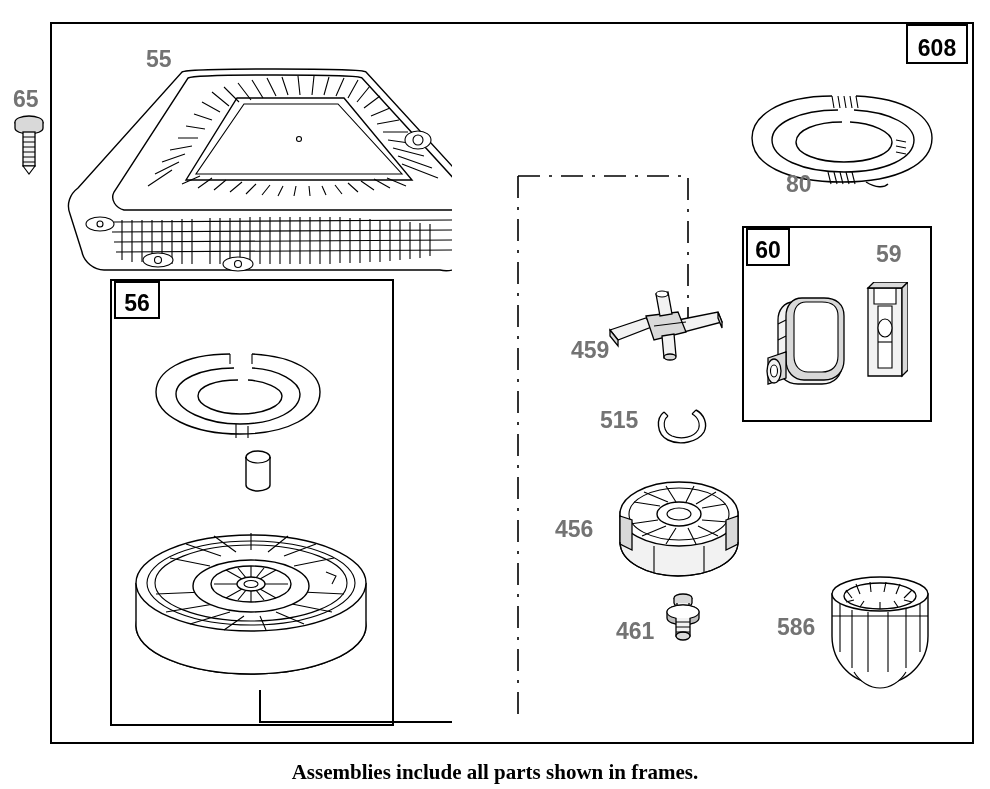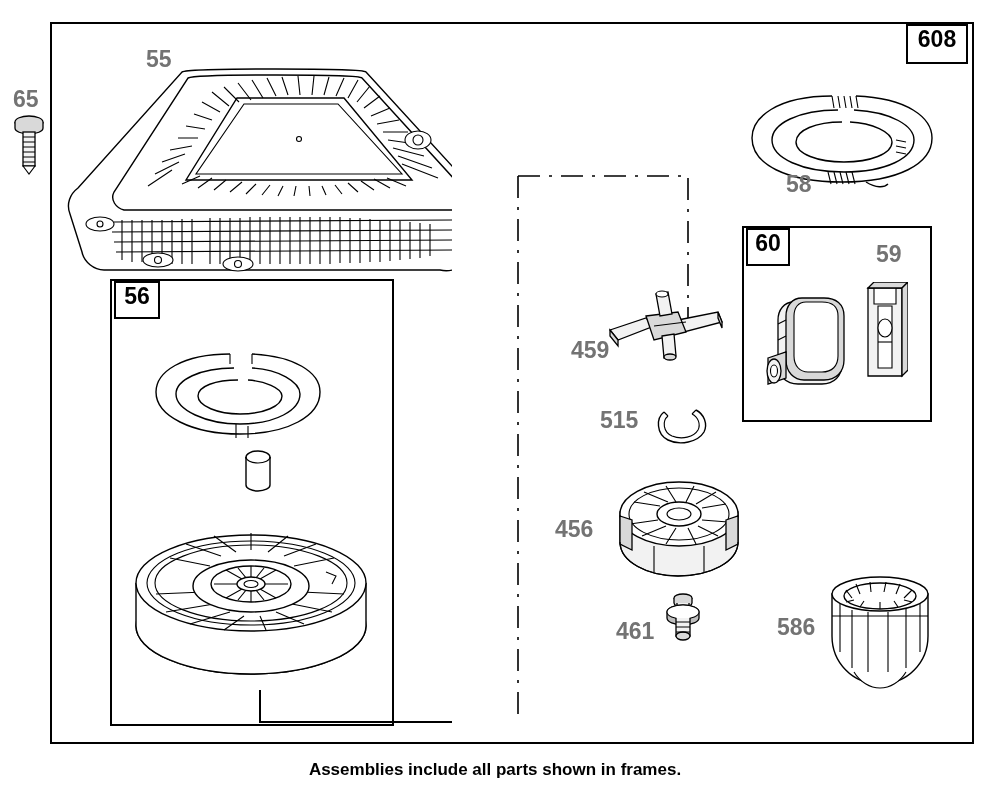--- a/index.html
+++ b/index.html
@@ -33,32 +33,32 @@
   }
   .boxed-label {
     position: absolute;
     border: 2.5px solid #000;
     background: #ffffff;
     font-family: "Liberation Sans", sans-serif;
     font-weight: bold;
     font-size: 23px;
     color: #000;
     display: flex;
-    align-items: flex-start;
+    align-items: flex-end;
     justify-content: center;
     box-sizing: border-box;
   }
   .caption {
     position: absolute;
     left: 0;
     right: 0;
     text-align: center;
-    font-family: Liberation Sans, sans-serif;
+    font-family: Liberation Serif, serif;
     font-weight: bold;
-    font-size: 17px;
+    font-size: 21px;
     color: #000;
   }
   svg { display: block; }
   .ln { fill: none; stroke: #000; stroke-width: 1.4; }
   .ln-thin { fill: none; stroke: #000; stroke-width: 1.1; }
   .ln-thick { fill: none; stroke: #000; stroke-width: 2; }
   .fillw { fill: #ffffff; stroke: #000; stroke-width: 1.4; }
   .fillw-thin { fill: #ffffff; stroke: #000; stroke-width: 1.1; }
   .fill-lt { fill: #f2f2f2; stroke: #000; stroke-width: 1.3; }
   .fill-md { fill: #d9d9d9; stroke: #000; stroke-width: 1.3; }
@@ -142,21 +142,21 @@
 
     <g class="ln-thin">
       <path d="M86 8 l2 12 M92 8 l2 12 M98 8 l2 12 M104 8 l2 12 M110 8 l2 12"></path>
       <path d="M82 84 l3 12 M88 84 l3 12 M94 84 l3 12 M100 84 l3 12 M106 84 l3 12"></path>
       <path d="M150 52 l10 2 M150 58 l10 2 M150 64 l10 2"></path>
     </g>
 
     <path class="ln" d="M120 94 C130 100 138 100 142 96"></path>
   </svg>
 
-  <div class="label lbl-lg" style="left:786px; top:173px;">58</div>
+  <div class="label lbl-lg" style="left:786px; top:173px;">80</div>
 
   <div class="framebox" style="left:110px; top:279px; width:280px; height:443px;"></div>
   <div class="boxed-label" style="left:114px; top:281px; width:46px; height:38px;">
     <span>56</span>
   </div>
 
   <svg style="position:absolute; left:148px; top:348px;" width="180" height="100" viewBox="0 0 180 100">
     <path class="ln" d="M82 6 C34 6 8 24 8 44 C8 68 44 86 92 86 C140 86 172 68 172 44 C172 24 146 8 104 6"></path>
     <path class="ln" d="M86 20 C52 20 28 32 28 46 C28 62 58 76 92 76 C128 76 152 62 152 46 C152 34 130 21 104 20"></path>
     <path class="ln" d="M90 32 C68 32 50 38 50 48 C50 58 70 66 92 66 C116 66 134 58 134 48 C134 40 116 33 100 32"></path>

